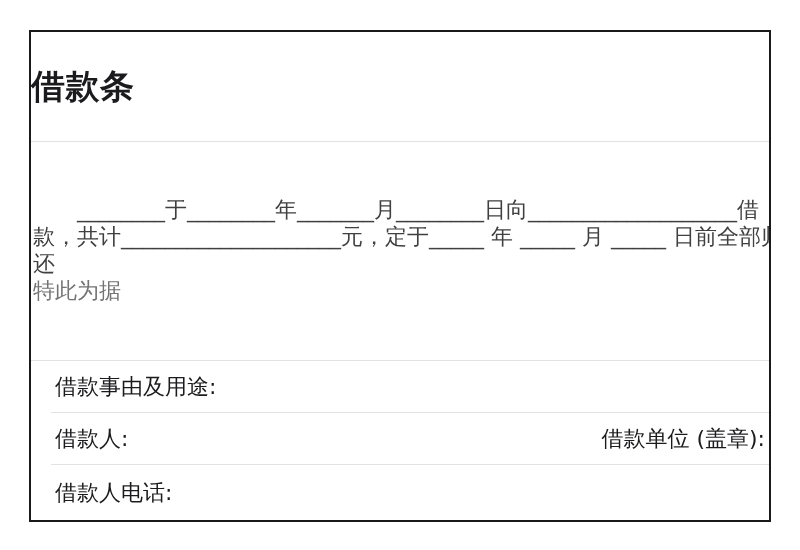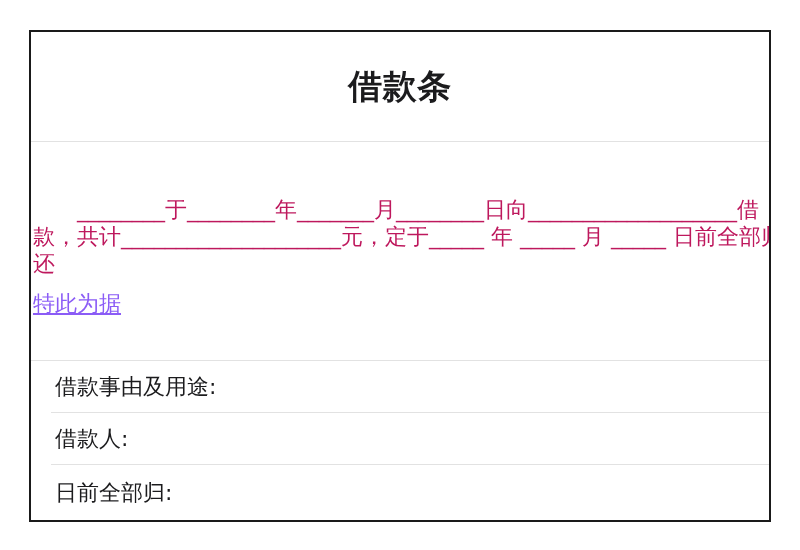--- a/index.html
+++ b/index.html
@@ -22,47 +22,46 @@
     border: 2px solid #1a1a1a;
     background: #ffffff;
     display: flex;
     flex-direction: column;
   }
   .title-section {
     height: 110px;
     border-bottom: 1px solid #e2e2e2;
     display: flex;
     align-items: center;
-    justify-content: center;
+    justify-content: flex-start;
   }
   .title-section h1 {
     font-size: 34px;
     font-weight: 600;
     color: #1b1b1d;
     letter-spacing: 0.5px;
   }
   .body-section {
     height: 219px;
     border-bottom: 1px solid #e2e2e2;
     padding: 54px 4px 0 2px;
     overflow: hidden;
   }
   .note-line {
     font-size: 22px;
     line-height: 27px;
     white-space: pre;
-    color: #be185d;
+    color: #404040;
   }
   .note-line.indent { text-indent: 44px; }
   .attest {
-    margin-top: 13px;
+    margin-top: 0;
     font-size: 22px;
     line-height: 27px;
-    color: #8b5cf6;
-    text-decoration: underline;
+    color: #737373;
   }
   .row {
     display: flex;
     align-items: center;
     padding: 0 4px;
     font-size: 22px;
     border-bottom: 1px solid #e2e2e2;
     color: #1b1b1d;
     margin-left: 20px;
   }
@@ -92,20 +91,21 @@
       <div class="note-line">还</div>
       <div class="attest">特此为据</div>
     </div>
 
     <div class="row row-reason">
       <span class="col-left">借款事由及用途:</span>
     </div>
 
     <div class="row row-parties">
       <span class="col-left">借款人:</span>
+      <span class="col-right">借款单位 (盖章):</span>
     </div>
 
     <div class="row row-contact">
-      <span class="col-left">日前全部归:</span>
+      <span class="col-left">借款人电话:</span>
     </div>
 
   </div>
 </div>
 
 </body></html>

